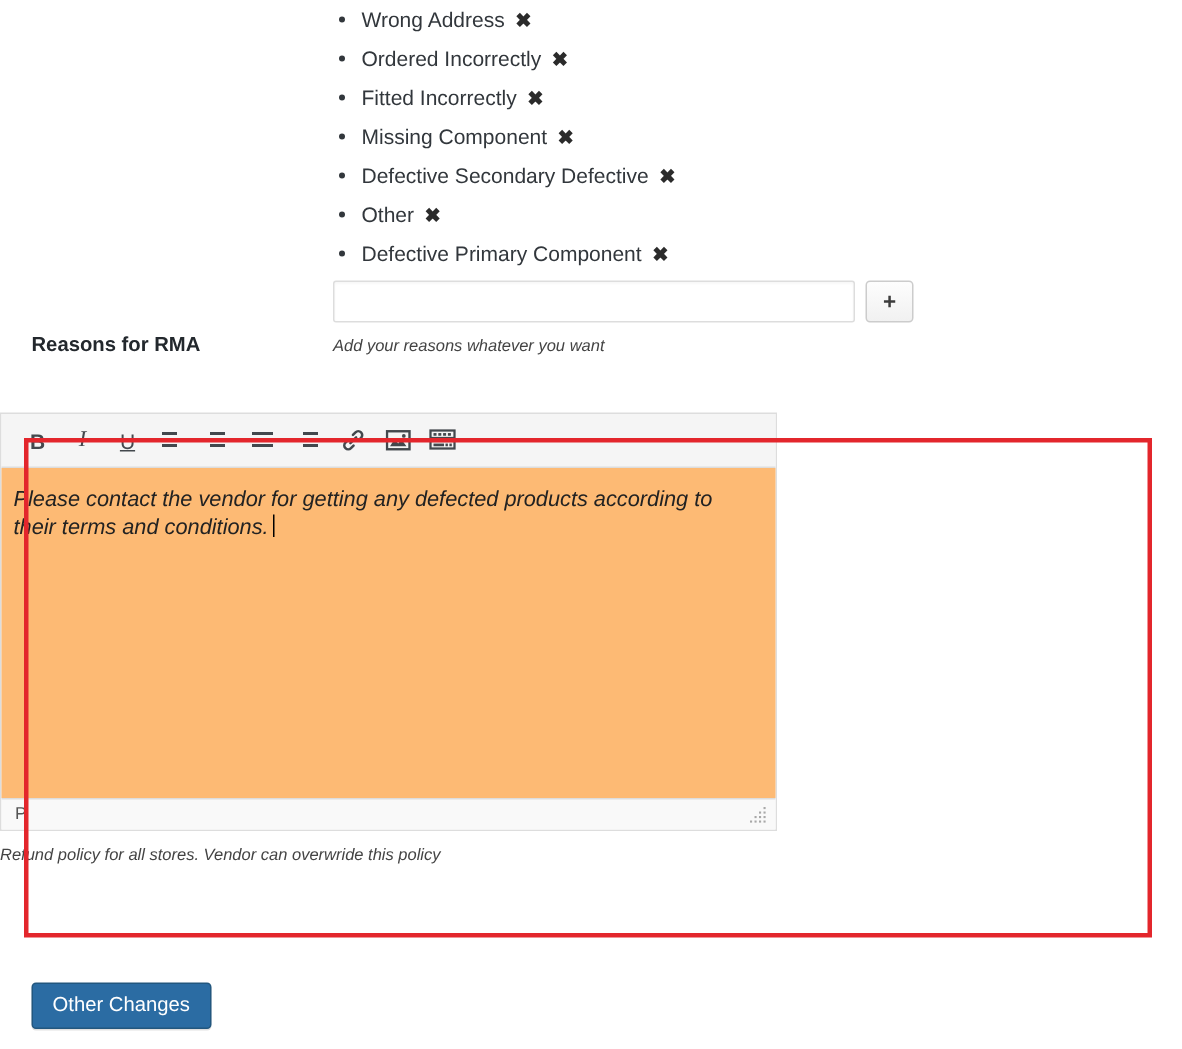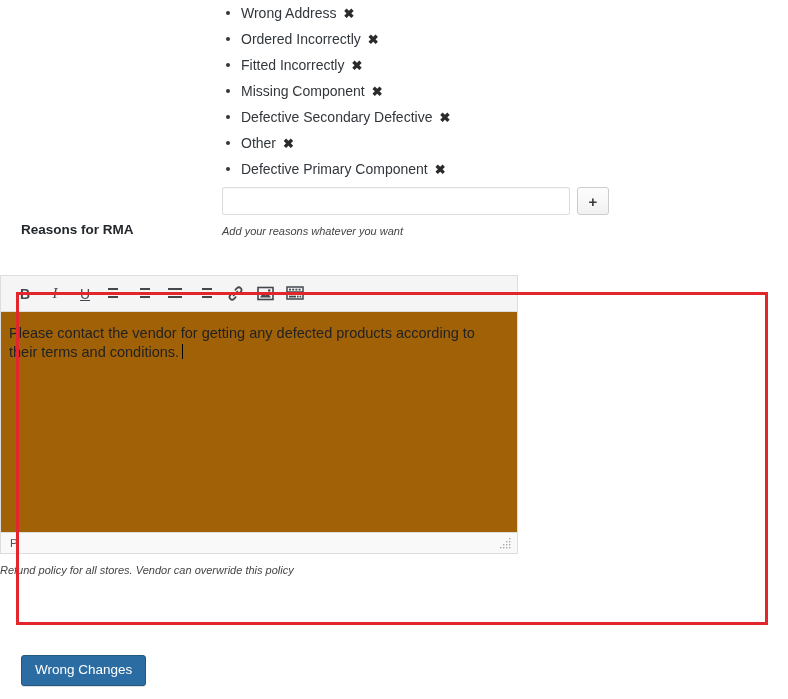--- a/index.html
+++ b/index.html
@@ -168,23 +168,24 @@
     font-family: "Liberation Serif", serif;
   }
   .tbtn.b { font-family: "Liberation Sans", sans-serif; font-weight: bold; font-size: 14px; }
   .tbtn.i { font-style: italic; font-size: 15px; }
   .tbtn.u { font-family: "Liberation Sans", sans-serif; text-decoration: underline; font-size: 14px; }
   .tbtn svg { display: block; }
 
   .editor-body {
     height: 220px;
     padding: 12px 14px 0 8px;
-    background: #a16207;
+    background: #fdba74;
     overflow: hidden;
     cursor: text;
+    font-style: italic;
   }
   .editor-text {
     font-family: "Liberation Sans", sans-serif;
     font-size: 14.5px;
     line-height: 19px;
     color: #222;
     margin: 0;
     max-width: 494px;
   }
   .caret {
@@ -375,14 +376,14 @@
       </div>
     </div>
 
     <div class="helper-text">Refund policy for all stores. Vendor can overwride this policy</div>
   </div>
 </div>
 
 <div id="refund-highlight" style="border-color: rgb(227, 38, 44);"></div>
 
 <div id="save-row">
-  <button class="button-primary" style="background: rgb(43, 108, 163);">Wrong Changes</button>
+  <button class="button-primary" style="background: rgb(43, 108, 163);">Other Changes</button>
 </div>
 
 </body></html>

